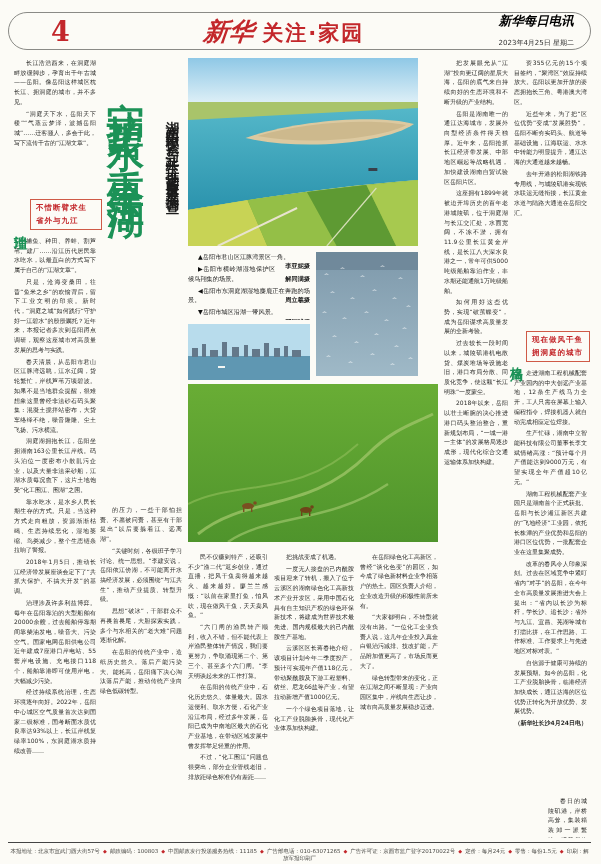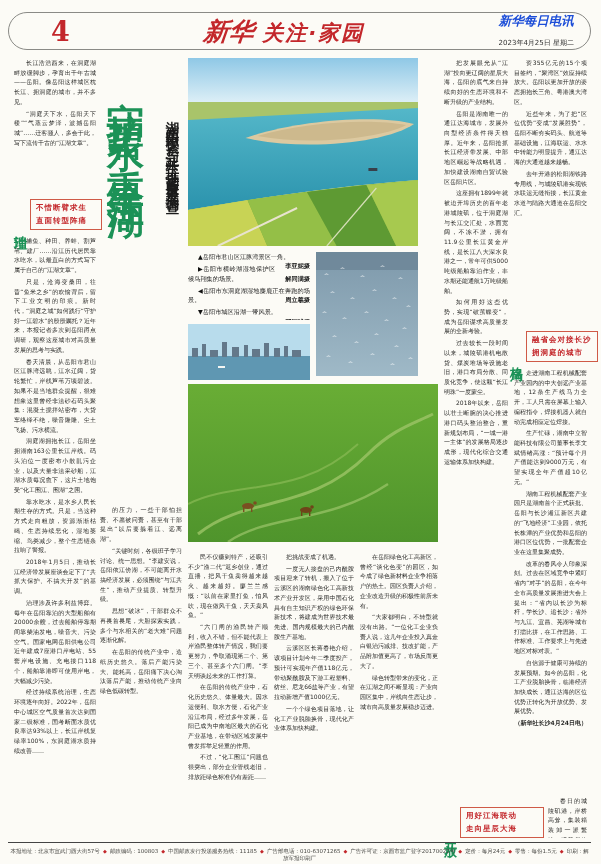--- a/index.html
+++ b/index.html
@@ -6,24 +6,24 @@
   #page{position:relative;width:601px;height:864px;background:#fcfbf6;margin:0 auto;
         font-family:"DejaVu Sans",sans-serif;overflow:hidden;}
   
   .header-box{position:absolute;left:8px;top:12px;width:581px;height:36px;
       border:1px solid #8a8a86;border-radius:20px;display:flex;align-items:center;background:#fcfbf6;}
   .pagenum{margin-left:42px;font-family:"DejaVu Serif",serif;font-weight:bold;
       font-size:27px;color:#c3272b;line-height:1;}
   .header-center{flex:1;display:flex;justify-content:center;align-items:baseline;gap:8px;}
   .brand-script{font-family:"DejaVu Serif",serif;font-style:italic;font-weight:bold;
       font-size:25px;color:#c3272b;transform:skewX(-6deg);line-height:1;}
-  .section-title{font-size:21px;font-weight:bold;color:#c3272b;letter-spacing:2px;line-height:1;font-style:italic;}
+  .section-title{font-size:21px;font-weight:bold;color:#c3272b;letter-spacing:2px;line-height:1;}
   .header-right{margin-right:16px;text-align:center;}
   .masthead{font-family:"DejaVu Serif",serif;font-style:italic;font-weight:bold;
-      font-size:12.5px;color:#1d4ed8;line-height:1.1;}
+      font-size:12.5px;color:#000000;line-height:1.1;}
   .dateline{font-size:7px;color:#333;margin-top:10px;}
   
   .col{position:absolute;font-size:6px;line-height:1.62;color:#2a2a28;text-align:justify;overflow:hidden;}
   .col p{margin:0 0 2px 0;text-indent:12px;}
   .col p.endnote{text-align:right;text-indent:0;font-weight:bold;}
   
   .headline{position:absolute;left:100px;top:72px;width:46px;height:440px;
       writing-mode:vertical-rl;font-family:"DejaVu Serif",serif;font-weight:bold;
       font-size:37px;letter-spacing:11px;color:#1c9257;line-height:1.1;}
   .subtitle{position:absolute;left:150px;top:110px;width:30px;height:410px;
@@ -71,21 +71,21 @@
 
   <div class="col" style="left:14px;top:58px;width:82px;height:126px;">
       <p>长江浩浩西来，在洞庭湖畔放缓脚步，孕育出千年古城——岳阳。像岳阳这样城区枕长江、拥洞庭的城市，并不多见。</p>
       <p>“洞庭天下水，岳阳天下楼”“气蒸云梦泽，波撼岳阳城”……迁客骚人，多会于此，写下流传千古的“江湖文章”。</p>
     </div>
 
   <div class="marker" style="left:14px;top:188px;width:88px;height:42px;">
     <div class="marker-label">治理</div>
     <div class="marker-box">
       <div>不惜断臂求生</div>
-      <div>直面转型阵痛</div>
+      <div>省外与九江</div>
     </div>
   </div>
 
   <div class="col" style="left:14px;top:236px;width:82px;height:602px;">
       <p>捕鱼、种田、养蚌、割芦苇、建厂……沿江历代居民靠水吃水，以最直白的方式写下属于自己的“江湖文章”。</p>
       <p>只是，沧海变桑田，往昔“鱼米之乡”的欢愉背后，留下工业文明的印痕。新时代，“洞庭之城”如何践行“守护好一江碧水”的殷殷嘱托？近年来，本报记者多次到岳阳蹲点调研，观察这座城市对高质量发展的思考与实践。</p>
       <p>春天清晨，从岳阳市君山区江豚湾远眺，江水辽阔，货轮繁忙，岸线芦苇万顷碧波。如果不是当地群众提醒，很难想象这里曾经非法砂石码头聚集：混凝土搅拌站密布，大货车络绎不绝，噪音隆隆、尘土飞扬、污水横流。</p>
       <p>洞庭湖拥抱长江，岳阳坐拥湖南163公里长江岸线。码头泊位一度密布小散乱污企业，以及大量非法采砂船，江湖水质每况愈下，这片土地饱受“化工围江、围湖”之困。</p>
       <p>靠水吃水，是水乡人民长期生存的方式。只是，当这种方式走向粗放，资源渐渐枯竭、生态持续恶化，湿地萎缩、鸟类减少，整个生态链条拉响了警报。</p>
       <p>2018年1月5日，推动长江经济带发展座谈会定下了“共抓大保护、不搞大开发”的基调。</p>
@@ -247,42 +247,35 @@
 
   <div class="col" style="left:444px;top:58px;width:64px;height:736px;">
       <p>把发展眼光从“江湖”投向更辽阔的星辰大海，岳阳的底气来自持续向好的生态环境和不断升级的产业结构。</p>
       <p>岳阳是湖南唯一的通江达海城市，发展外向型经济条件得天独厚。近年来，岳阳抢抓长江经济带发展、中部地区崛起等战略机遇，加快建设湖南自贸试验区岳阳片区。</p>
       <p>这座拥有1899年就被迫开埠历史的百年老港城陵矶，位于洞庭湖与长江交汇处，水面宽阔，不冻不淤，拥有11.9公里长江黄金岸线，是长江八大深水良港之一，常年可供5000吨级船舶靠泊作业，丰水期还能通航1万吨级船舶。</p>
       <p>如何用好这些优势，实现“破茧蝶变”，成为岳阳谋求高质量发展的全新考验。</p>
       <p>过去较长一段时间以来，城陵矶港机电散货、煤炭堆场等设施老旧，港口布局分散、同质化竞争，使这颗“长江明珠”一度蒙尘。</p>
       <p>2018年以来，岳阳以壮士断腕的决心推进港口码头整治整合，重新规划布局，“一城一港一主体”的发展格局逐步成形，现代化综合交通运输体系加快构建。</p>
     </div>
 
-  <div class="marker" style="left:444px;top:796px;width:100px;height:42px;">
-    <div class="marker-label">开放</div>
-    <div class="marker-box">
-      <div>用好江海联动</div>
-      <div>走向星辰大海</div>
-    </div>
-  </div>
 
   <div class="col" style="left:548px;top:796px;width:39px;height:42px;">
       <p>春日的城陵矶港，岸桥高耸，集装箱装卸一派繁忙，满载货物的轮船鸣笛起航，驶向星辰大海。</p>
     </div>
 
   <div class="col" style="left:514px;top:58px;width:73px;height:258px;">
       <p>资355亿元的15个项目签约，“聚湾区”效应持续放大。岳阳以更加开放的姿态拥抱长三角、粤港澳大湾区。</p>
       <p>近些年来，为了把“区位优势”变成“发展胜势”，岳阳不断夯实码头、航道等基础设施，江海联运、水水中转能力明显提升，通江达海的大通道越来越畅。</p>
       <p>去年开港的松阳湖铁路专用线，与城陵矶港实现铁水联运无缝衔接，长江黄金水道与陆路大通道在岳阳交汇。</p>
     </div>
 
   <div class="marker" style="left:510px;top:320px;width:80px;height:42px;">
     <div class="marker-label">格局</div>
     <div class="marker-box">
-      <div>融省会对接长沙</div>
+      <div>现在做风干鱼</div>
       <div>拥洞庭的城市</div>
     </div>
   </div>
 
   <div class="col" style="left:514px;top:368px;width:73px;height:424px;">
       <p>走进湖南工程机械配套产业园内的中大创远产业基地，12条生产线马力全开，工人只需在屏幕上输入编程指令，焊接机器人就自动完成相应定位焊接。</p>
       <p>生产忙碌，湖南中立智能科技有限公司董事长李文斌情绪高涨：“预计每个月产值能达到9000万元，有望实现全年产值超10亿元。”</p>
       <p>湖南工程机械配套产业园只是湖南首个正式获批、岳阳与长沙湘江新区共建的“飞地经济”工业园，依托长株潭的产业优势和岳阳的港口区位优势，一批配套企业在这里集聚成势。</p>
       <p>改革的春风令人印象深刻。过去在区域竞争中紧盯省内“对手”的岳阳，在今年全市高质量发展推进大会上提出：“省内以长沙为标杆，学长沙、追长沙；省外与九江、宜昌、芜湖等城市打擂比拼，在工作思路、工作标准、工作要求上与先进地区对标对表。”</p>
       <p>自信源于健康可持续的发展预期。如今的岳阳，化工产业脱胎换骨，临港经济加快成长，通江达海的区位优势正转化为开放优势、发展优势。</p>

